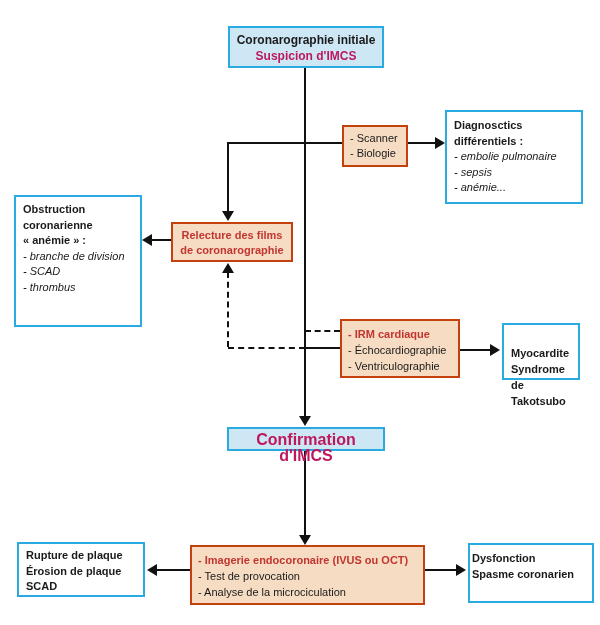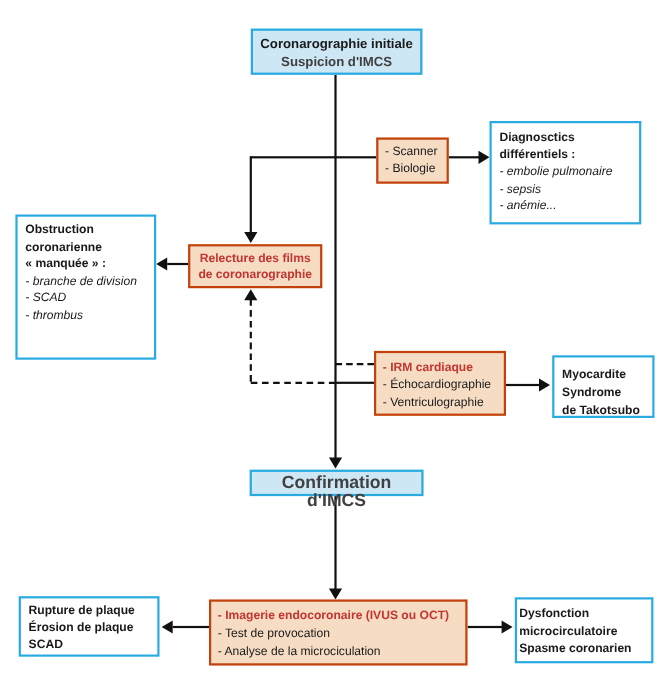--- a/index.html
+++ b/index.html
@@ -6,21 +6,21 @@
   #canvas{
     position:relative;width:600px;height:625px;background:#ffffff;overflow:hidden;
     font-family:"Liberation Sans","DejaVu Sans",sans-serif;color:#1a1a1a;
   }
   .box{position:absolute;box-sizing:border-box;font-size:11px;line-height:15.5px;}
   .cyan-outline{background:#ffffff;border:2px solid #29abe2;}
   .cyan-filled{background:#cde7f5;border:2px solid #29abe2;text-align:center;}
   .salmon{background:#f5dcc3;border:2px solid #c2410c;}
   .bold{font-weight:bold;}
   .italic{font-style:italic;}
-  .blue-text{color:#404040;font-weight:bold;}
+  .blue-text{color:#be185d;font-weight:bold;}
   .red-text{color:#c23530;font-weight:bold;}
   .pad{padding:5px 7px;}
   
   .hline{position:absolute;height:2px;background:#111111;}
   .vline{position:absolute;width:2px;background:#111111;}
   .dash-h{position:absolute;height:0;border-top:2px dashed #111111;}
   .dash-v{position:absolute;width:0;border-left:2px dashed #111111;}
   .ah{position:absolute;width:0;height:0;}
   .ah-down{border-left:6px solid transparent;border-right:6px solid transparent;border-top:10px solid #111111;}
   .ah-up{border-left:6px solid transparent;border-right:6px solid transparent;border-bottom:10px solid #111111;}
@@ -77,38 +77,38 @@
     <div class="bold">Diagnosctics</div>
     <div class="bold">différentiels :</div>
     <div class="italic">- embolie pulmonaire</div>
     <div class="italic">- sepsis</div>
     <div class="italic">- anémie...</div>
   </div>
 
   <div class="box cyan-outline pad" style="left:14px;top:195px;width:128px;height:132px;padding-top:5px;line-height:15.5px;">
     <div class="bold">Obstruction</div>
     <div class="bold">coronarienne</div>
-    <div class="bold">« manquée » :</div>
+    <div class="bold">« anémie » :</div>
     <div class="italic">- branche de division</div>
     <div class="italic">- SCAD</div>
     <div class="italic">- thrombus</div>
   </div>
 
   <div class="box salmon" style="left:171px;top:222px;width:122px;height:40px;padding-top:4px;text-align:center;font-size:11px;line-height:15px;">
     <div class="red-text">Relecture des films</div>
     <div class="red-text">de coronarographie</div>
   </div>
 
   <div class="box salmon" style="left:340px;top:319px;width:120px;height:59px;padding:5px 0 0 6px;line-height:16px;">
     <div class="red-text">- IRM cardiaque</div>
     <div>- Échocardiographie</div>
     <div>- Ventriculographie</div>
   </div>
 
-  <div class="box cyan-outline bold" style="left:502px;top:323px;width:93px;height:57px;padding:8px 0 0 7px;line-height:16px;">
+  <div class="box cyan-outline bold" style="left:502px;top:323px;width:78px;height:57px;padding:20px 0 0 7px;line-height:16px;">
     <div>Myocardite</div>
     <div>Syndrome</div>
     <div>de Takotsubo</div>
   </div>
 
   <div class="box cyan-filled" style="left:227px;top:427px;width:158px;height:24px;padding-top:3px;font-size:16px;">
     <div class="blue-text">Confirmation d'IMCS</div>
   </div>
 
   <div class="box cyan-outline bold" style="left:17px;top:542px;width:128px;height:55px;padding:4px 0 0 7px;line-height:15.5px;">
@@ -118,17 +118,16 @@
   </div>
 
   <div class="box salmon" style="left:190px;top:545px;width:235px;height:60px;padding:5px 0 0 6px;line-height:16px;">
     <div class="red-text">- Imagerie endocoronaire (IVUS ou OCT)</div>
     <div>- Test de provocation</div>
     <div>- Analyse de la microciculation</div>
   </div>
 
   <div class="box cyan-outline bold" style="left:468px;top:543px;width:126px;height:60px;padding:5px 0 0 2px;line-height:16px;">
     <div>Dysfonction</div>
-    <div>microcirculatoire</div>
     <div>Spasme coronarien</div>
   </div>
 
 </div>
 
 </body></html>

